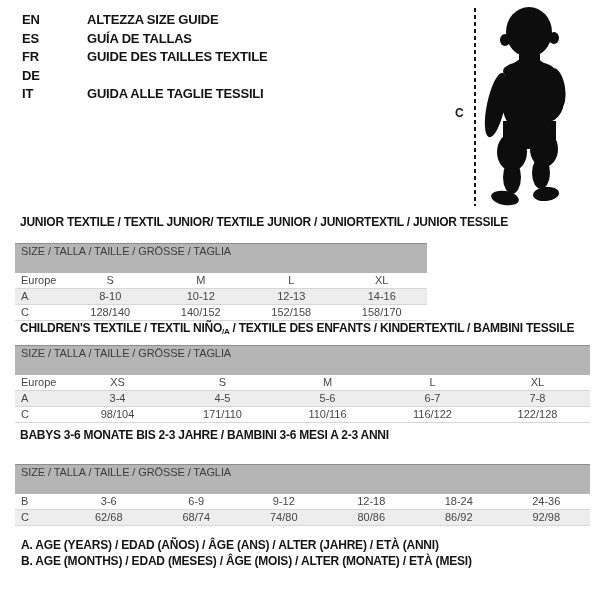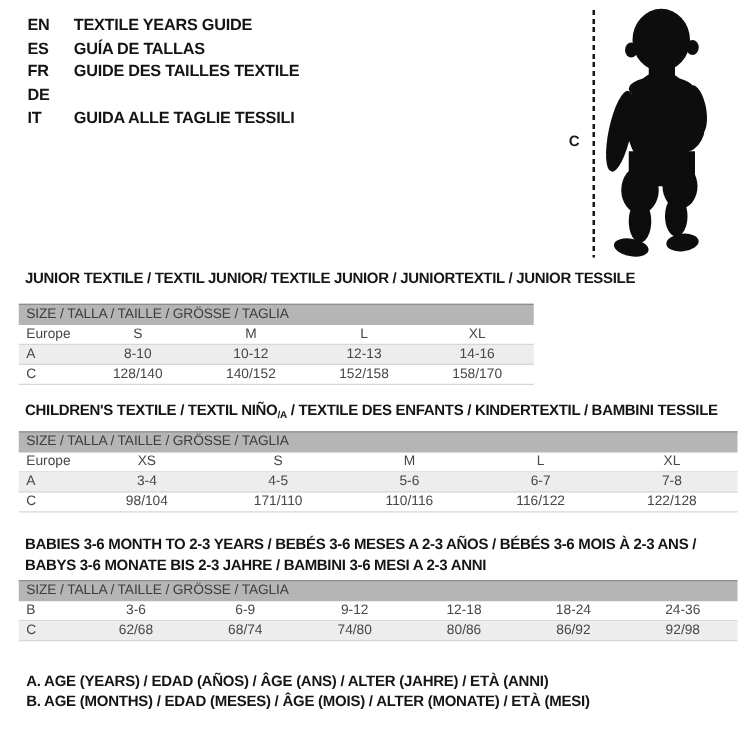--- a/index.html
+++ b/index.html
@@ -5,21 +5,21 @@
   html,body{margin:0;padding:0;}
   body{
     width:600px;height:600px;position:relative;overflow:hidden;
     background:#ffffff;color:#121212;
     font-family:"Liberation Sans", sans-serif;
   }
   .abs{position:absolute;}
 
   
   .lang-list{left:22px;top:11px;}
-  .lang-row{display:flex;font-weight:bold;font-size:13px;line-height:18.6px;letter-spacing:-0.2px;color:#141414;}
+  .lang-row{display:flex;font-weight:bold;font-size:13px;line-height:18.6px;letter-spacing:-0.2px;color:#141414;gap:28px;}
   .lang-code{width:37px;}
   .lang-title{white-space:nowrap;}
 
   
   .measure-line{left:474px;top:8px;width:2px;height:198px;
     background:repeating-linear-gradient(to bottom,#161616 0 4px,transparent 4px 7px);}
   .height-label{left:455px;top:106px;font-weight:bold;font-size:12px;color:#1a1a1a;}
   .baby-figure{left:479px;top:5px;width:96px;height:202px;}
 
   
@@ -27,39 +27,39 @@
   .heading-junior{left:20px;top:214px;}
   .heading-children{left:20px;top:320px;}
   .heading-babies{left:20px;top:427px;}
   .sub{font-size:8px;vertical-align:-2px;}
 
   
   .size-table{left:15px;}
   .table-junior{top:243px;width:412px;}
   .table-children{top:345px;width:575px;}
   .table-babies{top:464px;width:575px;}
-  .thead{height:17px;box-sizing:border-box;background:#b5b5b5;border-top:1px solid #8e8e8e;
+  .thead{height:30px;box-sizing:border-box;background:#b5b5b5;border-top:1px solid #8e8e8e;
     font-size:11px;line-height:14px;color:#3d3d3d;padding-left:6px;letter-spacing:-0.1px;white-space:nowrap;overflow:hidden;}
   .trow{display:flex;height:16px;box-sizing:border-box;border-bottom:1px solid #d7d7d7;
     font-size:11px;line-height:15px;color:#474747;align-items:flex-end;}
   .trow.stripe{background:#ededed;}
   .tlabel{width:50px;box-sizing:border-box;padding-left:6px;text-align:left;}
   .tcell{flex:1;text-align:center;}
 
   
   .footnotes{left:21px;top:538px;font-weight:bold;font-size:12px;line-height:15.9px;letter-spacing:-0.2px;color:#151515;}
   .footnote{white-space:nowrap;}
 </style>
 </head>
 <body>
 
 <div class="abs lang-list">
   <div class="lang-row">
     <span class="lang-code">EN</span>
-    <span class="lang-title">TEXTILE YEARS GUIDE</span>
+    <span class="lang-title">ALTEZZA SIZE GUIDE</span>
   </div>
   <div class="lang-row">
     <span class="lang-code">ES</span>
     <span class="lang-title">GUÍA DE TALLAS</span>
   </div>
   <div class="lang-row">
     <span class="lang-code">FR</span>
     <span class="lang-title">GUIDE DES TAILLES TEXTILE</span>
   </div>
   <div class="lang-row">
@@ -143,21 +143,20 @@
       <span class="tlabel">C</span>
       <span class="tcell">98/104</span>
       <span class="tcell">171/110</span>
       <span class="tcell">110/116</span>
       <span class="tcell">116/122</span>
       <span class="tcell">122/128</span>
     </div>
   </div>
 
 <div class="abs section-heading heading-babies">
-  <div>BABIES 3-6 MONTH TO 2-3 YEARS / BEBÉS 3-6 MESES A 2-3 AÑOS / BÉBÉS 3-6 MOIS À 2-3 ANS /</div>
   <div>BABYS 3-6 MONATE BIS 2-3 JAHRE / BAMBINI 3-6 MESI A 2-3 ANNI</div>
 </div>
 <div class="abs size-table table-babies">
   <div class="thead">SIZE / TALLA / TAILLE / GRÖSSE / TAGLIA</div>
 <div class="trow">
       <span class="tlabel">B</span>
       <span class="tcell">3-6</span>
       <span class="tcell">6-9</span>
       <span class="tcell">9-12</span>
       <span class="tcell">12-18</span>

